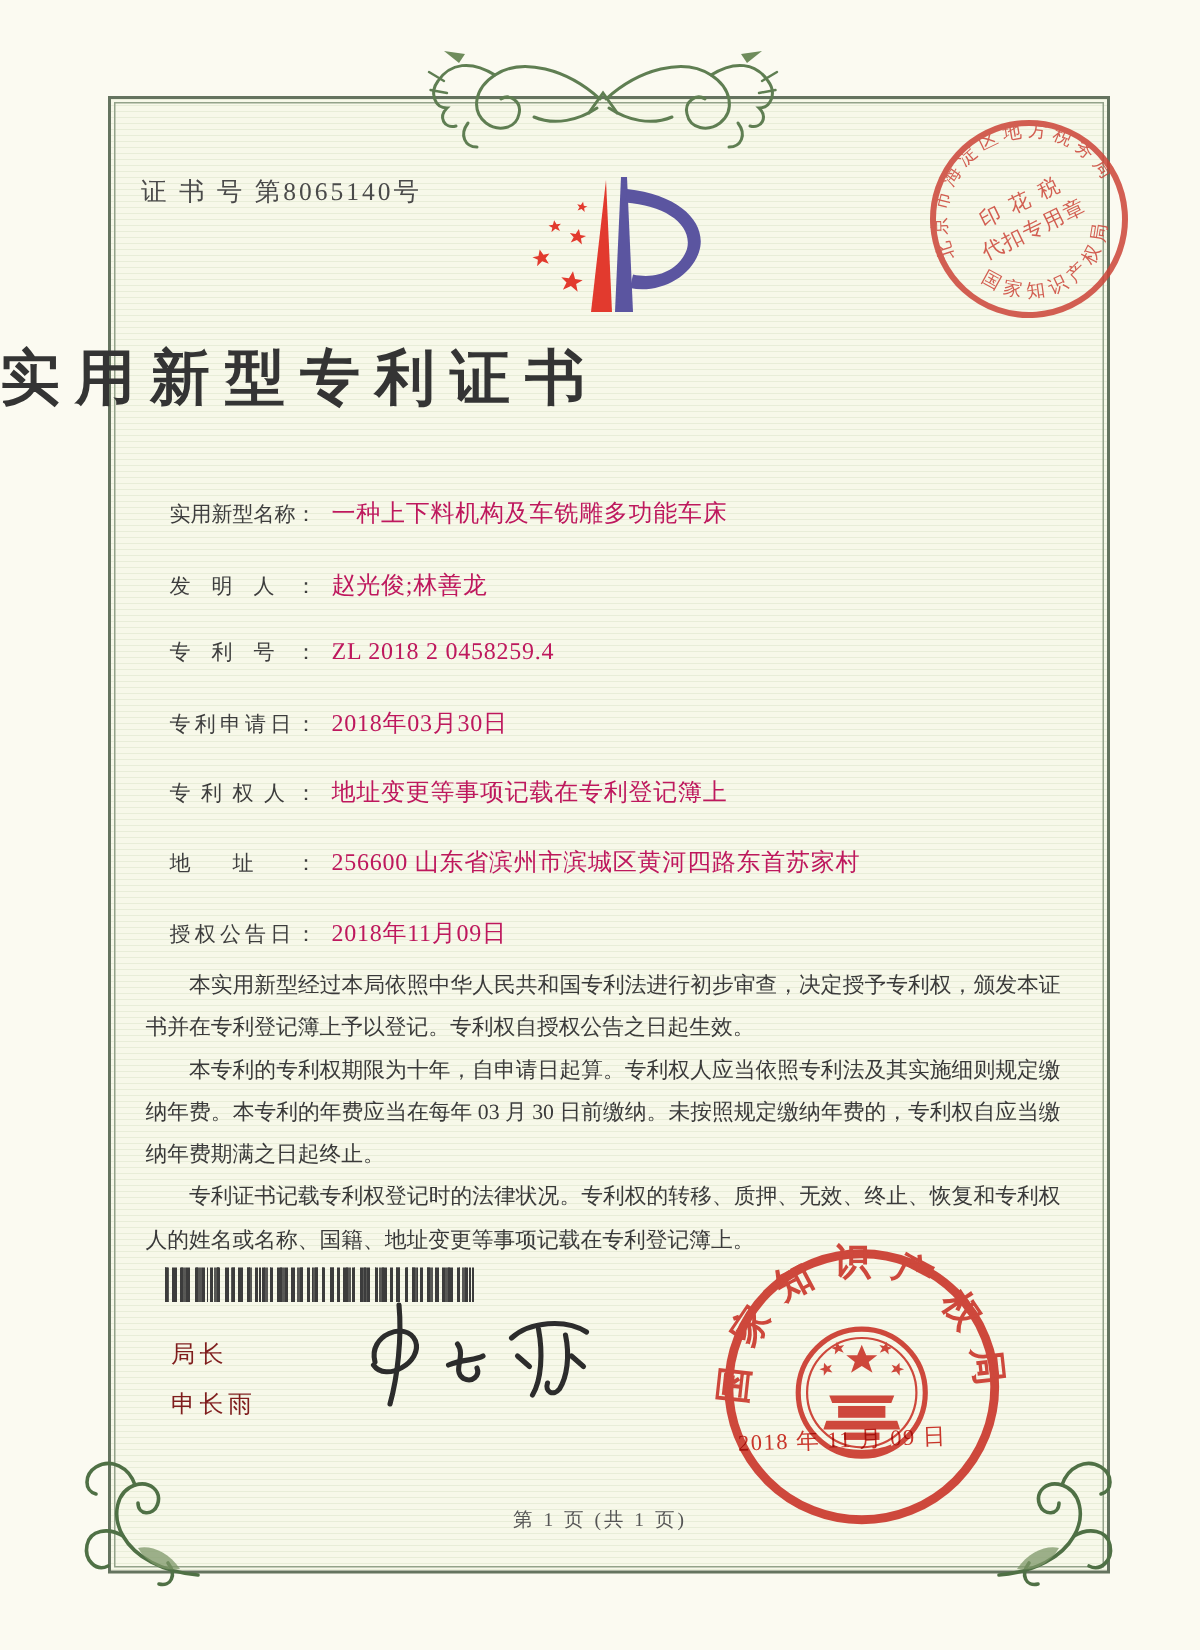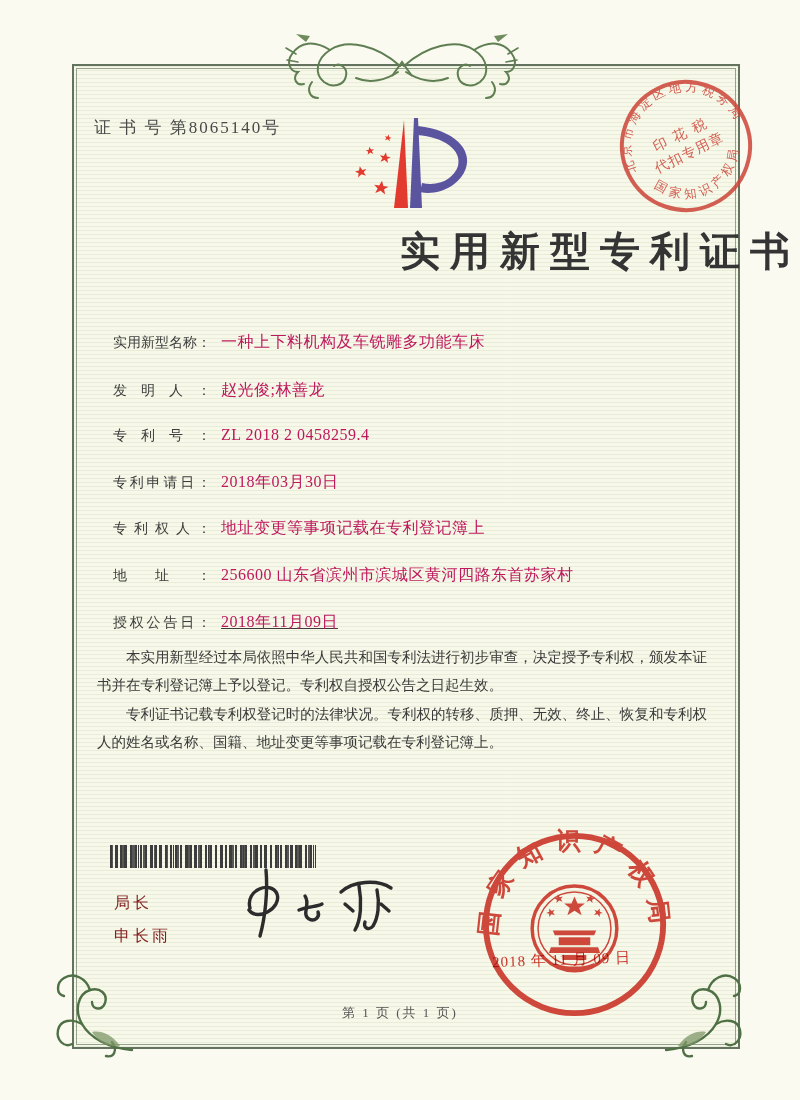--- a/index.html
+++ b/index.html
@@ -26,21 +26,21 @@
   .orn{position:absolute;z-index:2;}
   .content{position:absolute;inset:0;z-index:3;}
   .stamp-layer{position:absolute;inset:0;z-index:4;pointer-events:none;}
 
   .cert-number{
     position:absolute;left:94px;top:116px;
     font-size:17px;letter-spacing:2px;color:#4a4a4a;
   }
   .logo{position:absolute;left:330px;top:110px;}
   .title{
-    position:absolute;left:0;top:224px;width:800px;text-align:right;
+    position:absolute;left:0;top:224px;width:800px;text-align:left;
     font-size:40px;font-weight:600;letter-spacing:10px;color:#343434;
   }
   .fields{position:absolute;left:113px;top:332px;width:600px;}
   .frow{position:absolute;left:0;white-space:nowrap;}
   .flabel{
     display:inline-block;width:98px;font-size:14px;color:#3d3d3d;
     text-align:justify;text-align-last:justify;vertical-align:baseline;
   }
   .fvalue{font-size:16px;color:#be185d;margin-left:10px;letter-spacing:0.5px;text-align:right;}
   .grant-right{position:absolute;left:342px;top:0;white-space:nowrap;}
@@ -147,27 +147,28 @@
       </div>
       <div class="frow" style="top:140px;">
         <span class="flabel">专利申请日：</span><span class="fvalue">2018年03月30日</span>
       </div>
       <div class="frow" style="top:186px;">
         <span class="flabel">专利权人：</span><span class="fvalue">地址变更等事项记载在专利登记簿上</span>
       </div>
       <div class="frow" style="top:233px;">
         <span class="flabel">地址：</span><span class="fvalue">256600 山东省滨州市滨城区黄河四路东首苏家村</span>
       </div>
-      <div class="frow" style="top:280px;width:600px;text-decoration:underline;">
+      <div class="frow" style="top:280px;width:600px;">
         <span class="flabel">授权公告日：</span><span class="fvalue">2018年11月09日</span>
       </div>
     </div>
 
     <div class="paras">
       <p>本实用新型经过本局依照中华人民共和国专利法进行初步审查，决定授予专利权，颁发本证书并在专利登记簿上予以登记。专利权自授权公告之日起生效。</p>
+      <p>本专利的专利权期限为十年，自申请日起算。专利权人应当依照专利法及其实施细则规定缴纳年费。本专利的年费应当在每年 03 月 30 日前缴纳。未按照规定缴纳年费的，专利权自应当缴纳年费期满之日起终止。</p>
       <p>专利证书记载专利权登记时的法律状况。专利权的转移、质押、无效、终止、恢复和专利权人的姓名或名称、国籍、地址变更等事项记载在专利登记簿上。</p>
     </div>
 
     <div class="barcode"></div>
 
     <div class="director">
       <div>局长</div>
       <div>申长雨</div>
     </div>
 

